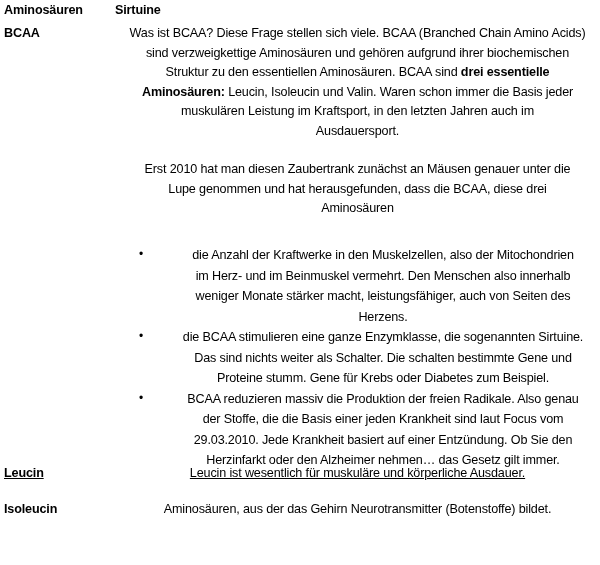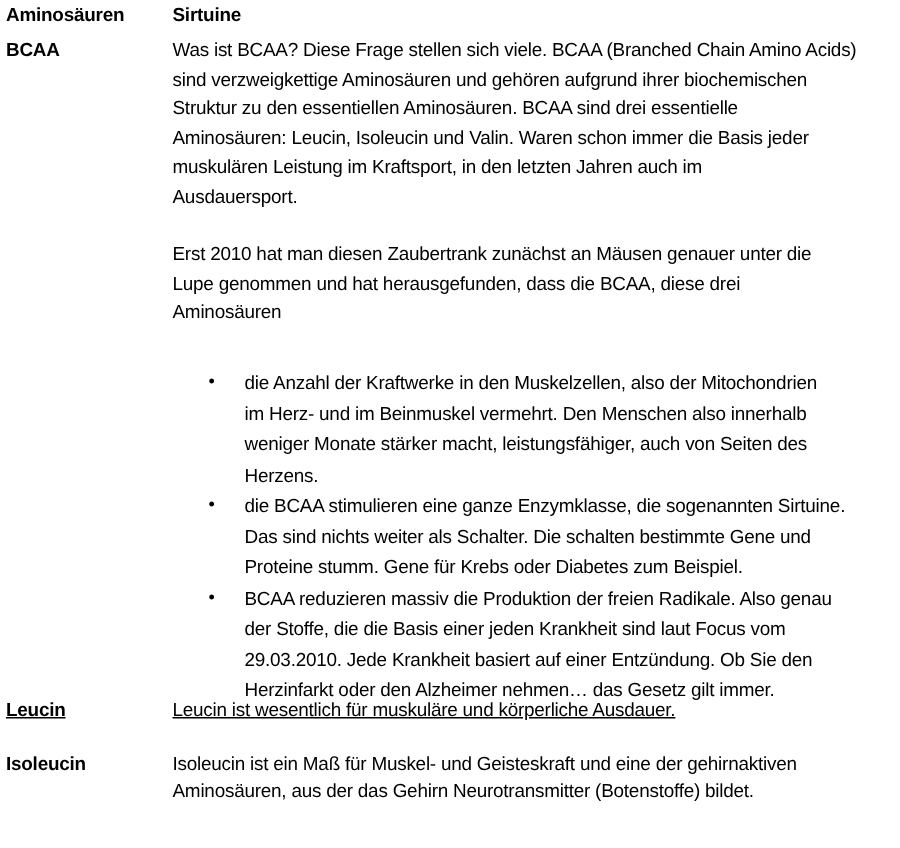--- a/index.html
+++ b/index.html
@@ -35,20 +35,21 @@
     }
     .content {
       position: absolute;
       left: 115px;
       width: 485px;
     }
     .line {
       white-space: nowrap;
       height: 19.5px;
       line-height: 19.5px;
+      text-align: center;
     }
     .header-row { top: 0; height: 20px; }
     .header-row .label, .header-row .content { top: 2px; font-weight: bold; line-height: 16px; }
 
     .bcaa-row { position: absolute; top: 24px; left: 0; }
     .bcaa-row .label { top: 0; line-height: 19.5px; }
     .bcaa-row .content { top: 0; }
 
     .para2 { position: absolute; top: 136px; left: 0; width: 485px; }
 
@@ -71,21 +72,21 @@
     .b1 .bullet-text .line:nth-child(n+2) { }
 
     .leucin-row { position: absolute; top: 464px; left: 0; }
     .leucin-row .label, .leucin-row .content { top: 0; line-height: 19.5px; text-decoration: underline; }
 
     .isoleucin-row { position: absolute; top: 500px; left: 0; }
     .isoleucin-row .label { top: 0; line-height: 19.5px; }
     .isoleucin-row .content { top: 0; }
     .isoleucin-row .line { height: 18px; line-height: 19px; }
 
-    b, .bold { font-weight: normal; }
+    b, .bold { font-weight: bold; }
   </style>
 </head>
 <body>
 
 <div class="table">
 
   <div class="row header-row">
     <span class="label">Aminosäuren</span>
     <span class="content">Sirtuine</span>
   </div>
@@ -142,18 +143,17 @@
   <div class="row leucin-row">
     <span class="label">Leucin</span>
     <div class="content">
       <div class="line">Leucin ist wesentlich für muskuläre und körperliche Ausdauer.</div>
     </div>
   </div>
 
   <div class="row isoleucin-row">
     <span class="label">Isoleucin</span>
     <div class="content">
-      <div class="line">Isoleucin ist ein Maß für Muskel- und Geisteskraft und eine der gehirnaktiven</div>
       <div class="line">Aminosäuren, aus der das Gehirn Neurotransmitter (Botenstoffe) bildet.</div>
     </div>
   </div>
 
 </div>
 
 </body></html>

